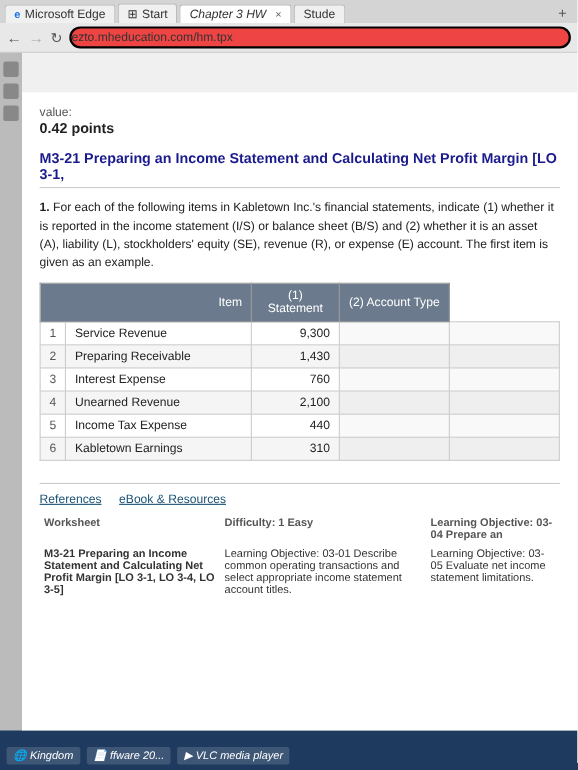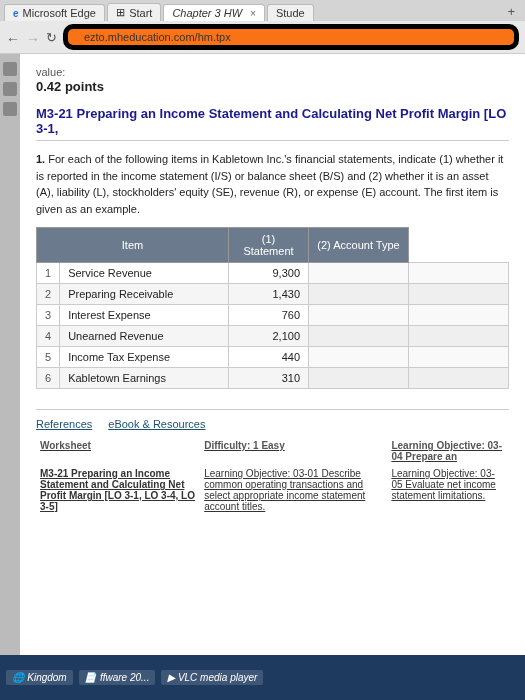--- a/index.html
+++ b/index.html
@@ -38,24 +38,24 @@
     
     .addr-row {
       background: #e8e8e8;
       display: flex;
       align-items: center;
       padding: 3px 6px;
       gap: 6px;
       border-bottom: 1px solid #ccc;
     }
     .addr-input {
-      background: #f97316;
-      border: 5px solid #000000;
+      background: #ef4444;
+      border: 2px solid #000000;
       border-radius: 10px;
-      padding: 2px 16px;
+      padding: 2px 0;
       font-size: 11px;
       flex: 1;
       color: #333;
     }
 
     
     .main-content {
       background: #fff;
       padding: 12px 16px;
       min-height: 580px;
@@ -99,21 +99,21 @@
     }
     .data-table th {
       background: #6b7b8d;
       color: #fff;
       padding: 5px 8px;
       text-align: center;
       border: 1px solid #999;
       font-weight: normal;
     }
     .data-table th.item-col {
-      text-align: center;
+      text-align: right;
       width: 140px;
     }
     .data-table td {
       padding: 4px 8px;
       border: 1px solid #ccc;
       color: #222;
       background: #fff;
     }
     .data-table td.num-col {
       text-align: right;
@@ -150,21 +150,20 @@
       font-size: 11px;
       color: #1a5276;
       cursor: pointer;
       text-decoration: underline;
     }
     .ref-table {
       width: 100%;
       font-size: 10px;
       color: #333;
       border-collapse: collapse;
-      text-decoration: underline;
     }
     .ref-table td {
       padding: 2px 4px;
       vertical-align: top;
     }
     .ref-table tr:first-child td {
       font-weight: bold;
       color: #555;
       padding-bottom: 4px;
     }
@@ -257,21 +256,21 @@
   </div>
 
   <div class="content-area">
 
     <div class="side-panel">
       <div class="side-panel-icon"></div>
       <div class="side-panel-icon"></div>
       <div class="side-panel-icon"></div>
     </div>
 
-    <div class="main-content" style="flex:1;">
+    <div class="main-content" style="flex:1;margin-top:36px;">
 
       <div class="value-label">value:</div>
       <div class="points-label">0.42 points</div>
 
       <div class="question-title">M3-21 Preparing an Income Statement and Calculating Net Profit Margin [LO 3-1,</div>
 
       <p class="question-body">
         <strong>1.</strong>
         <span>For each of the following items in Kabletown Inc.'s financial statements, indicate (1) whether it is reported in the income statement (I/S) or balance sheet (B/S) and (2) whether it is an asset (A), liability (L), stockholders' equity (SE), revenue (R), or expense (E) account. The first item is given as an example.</span>
       </p>

